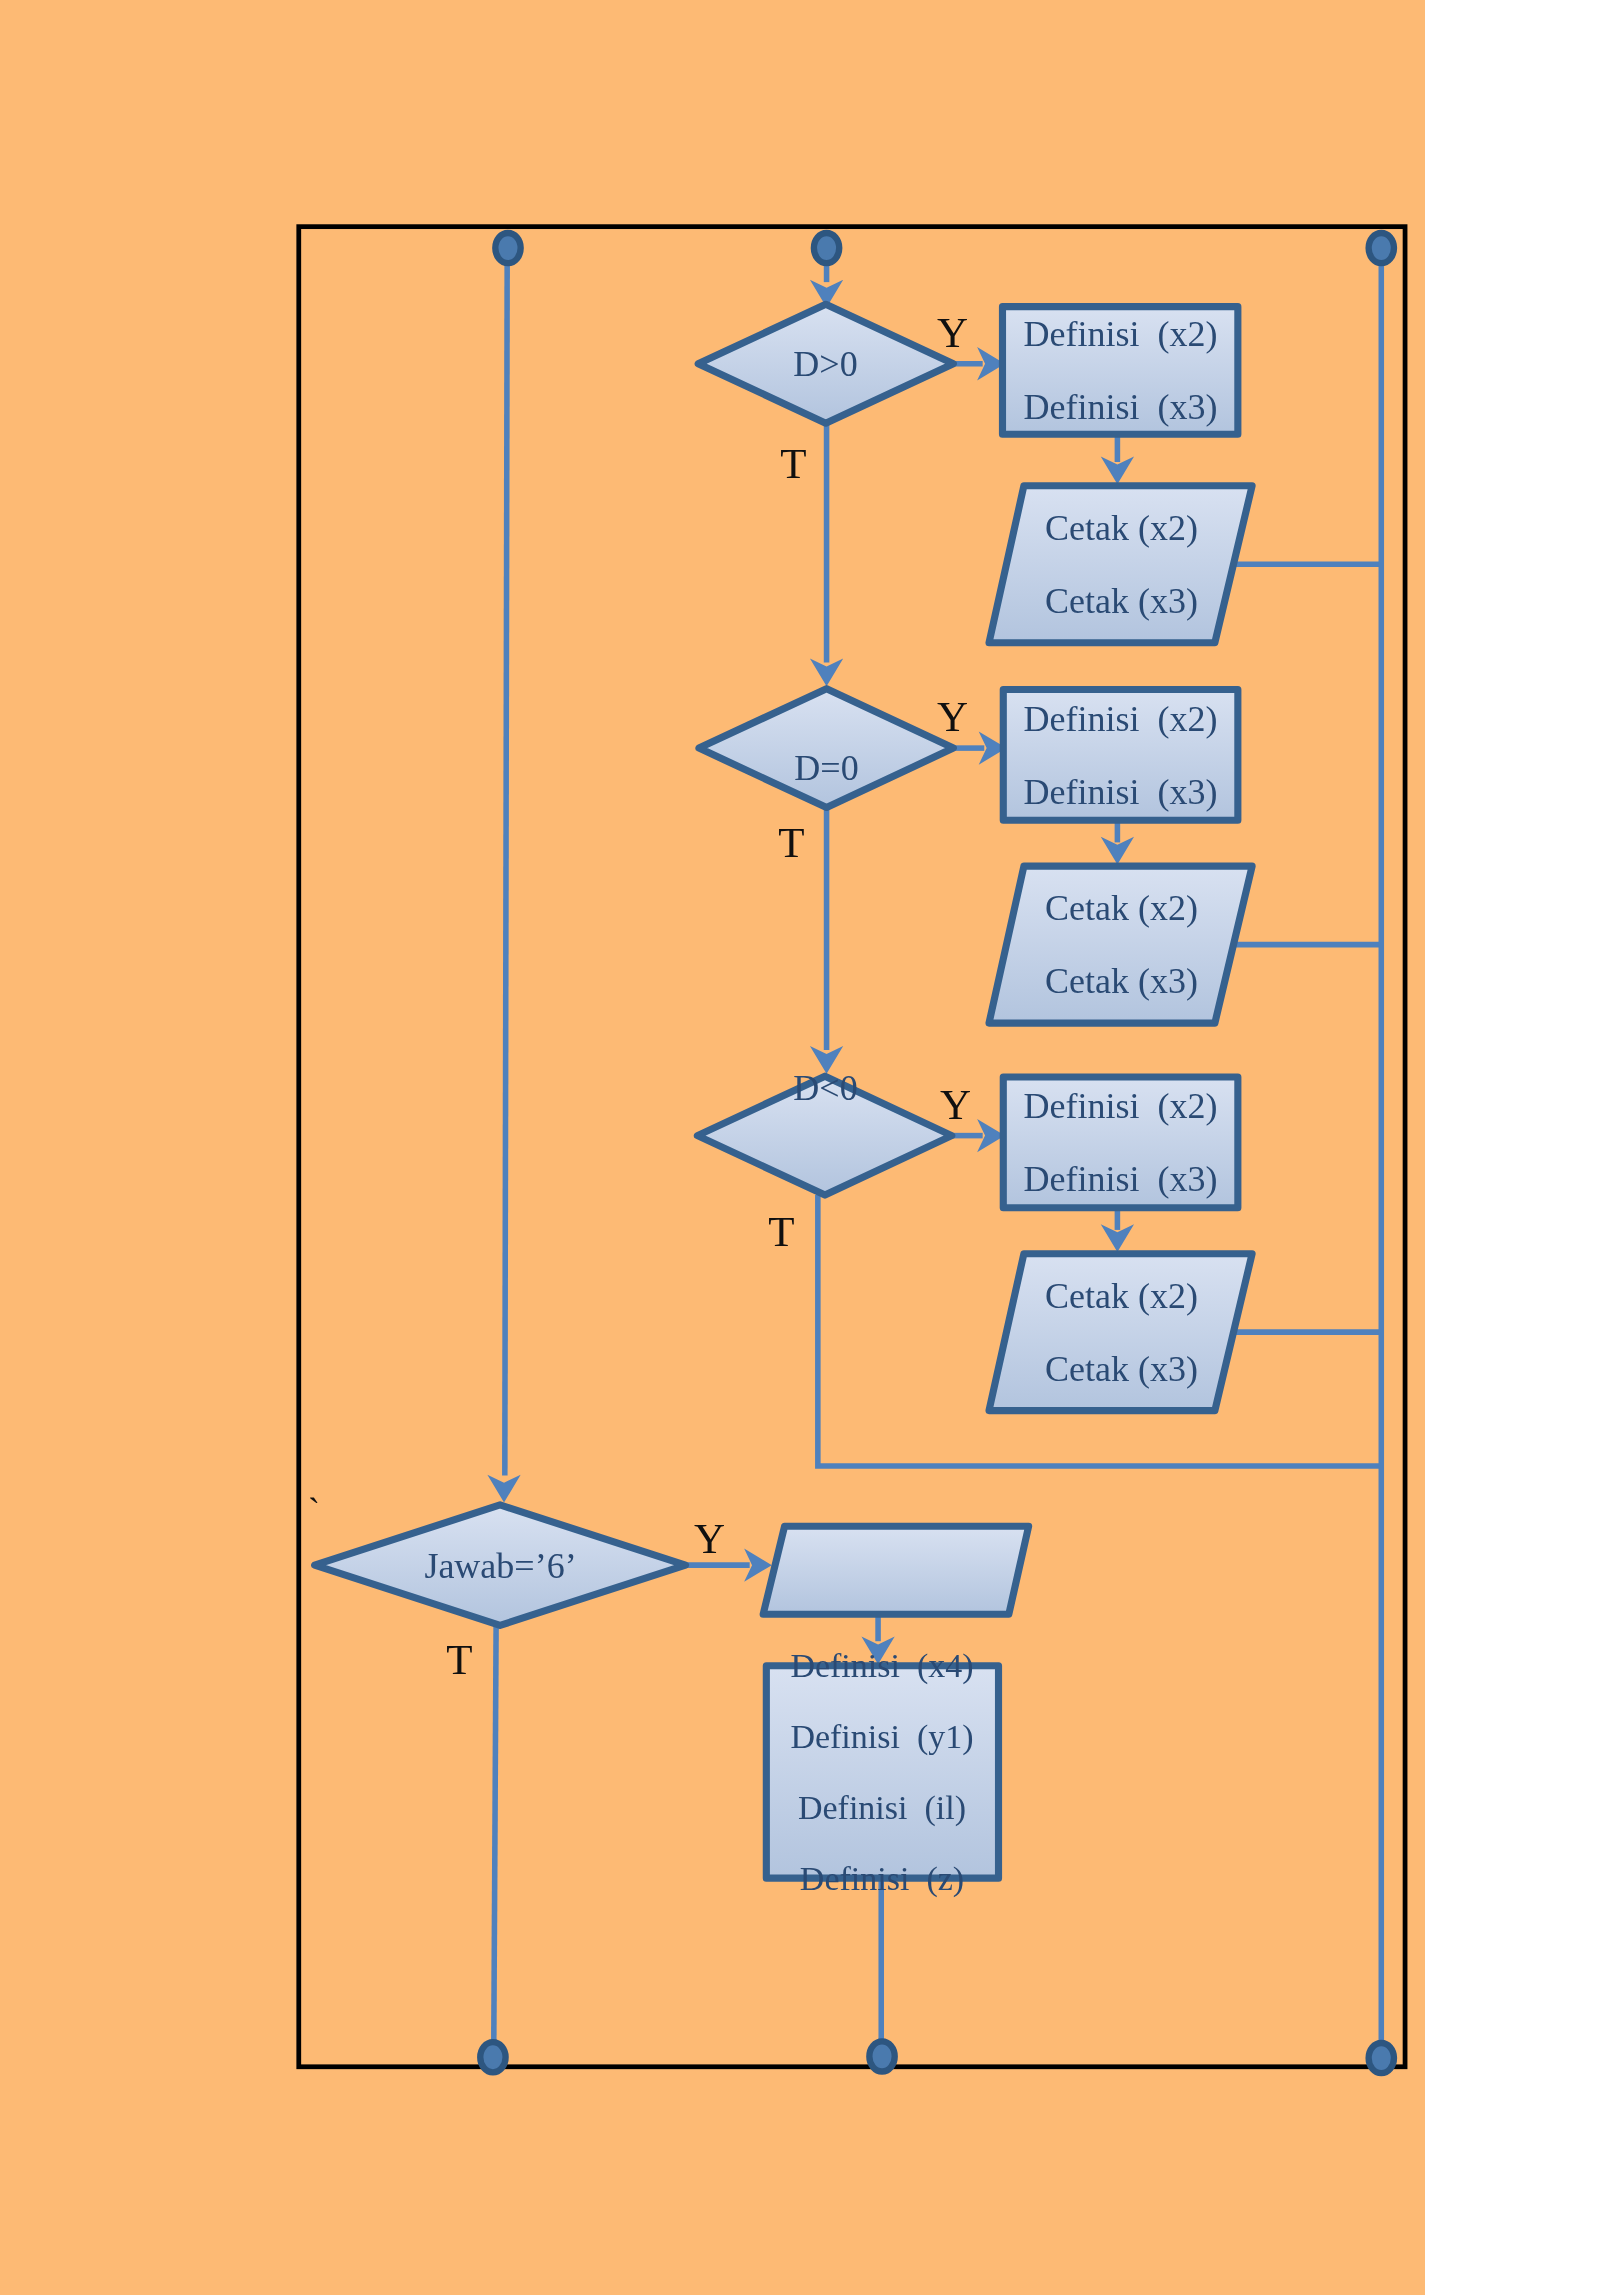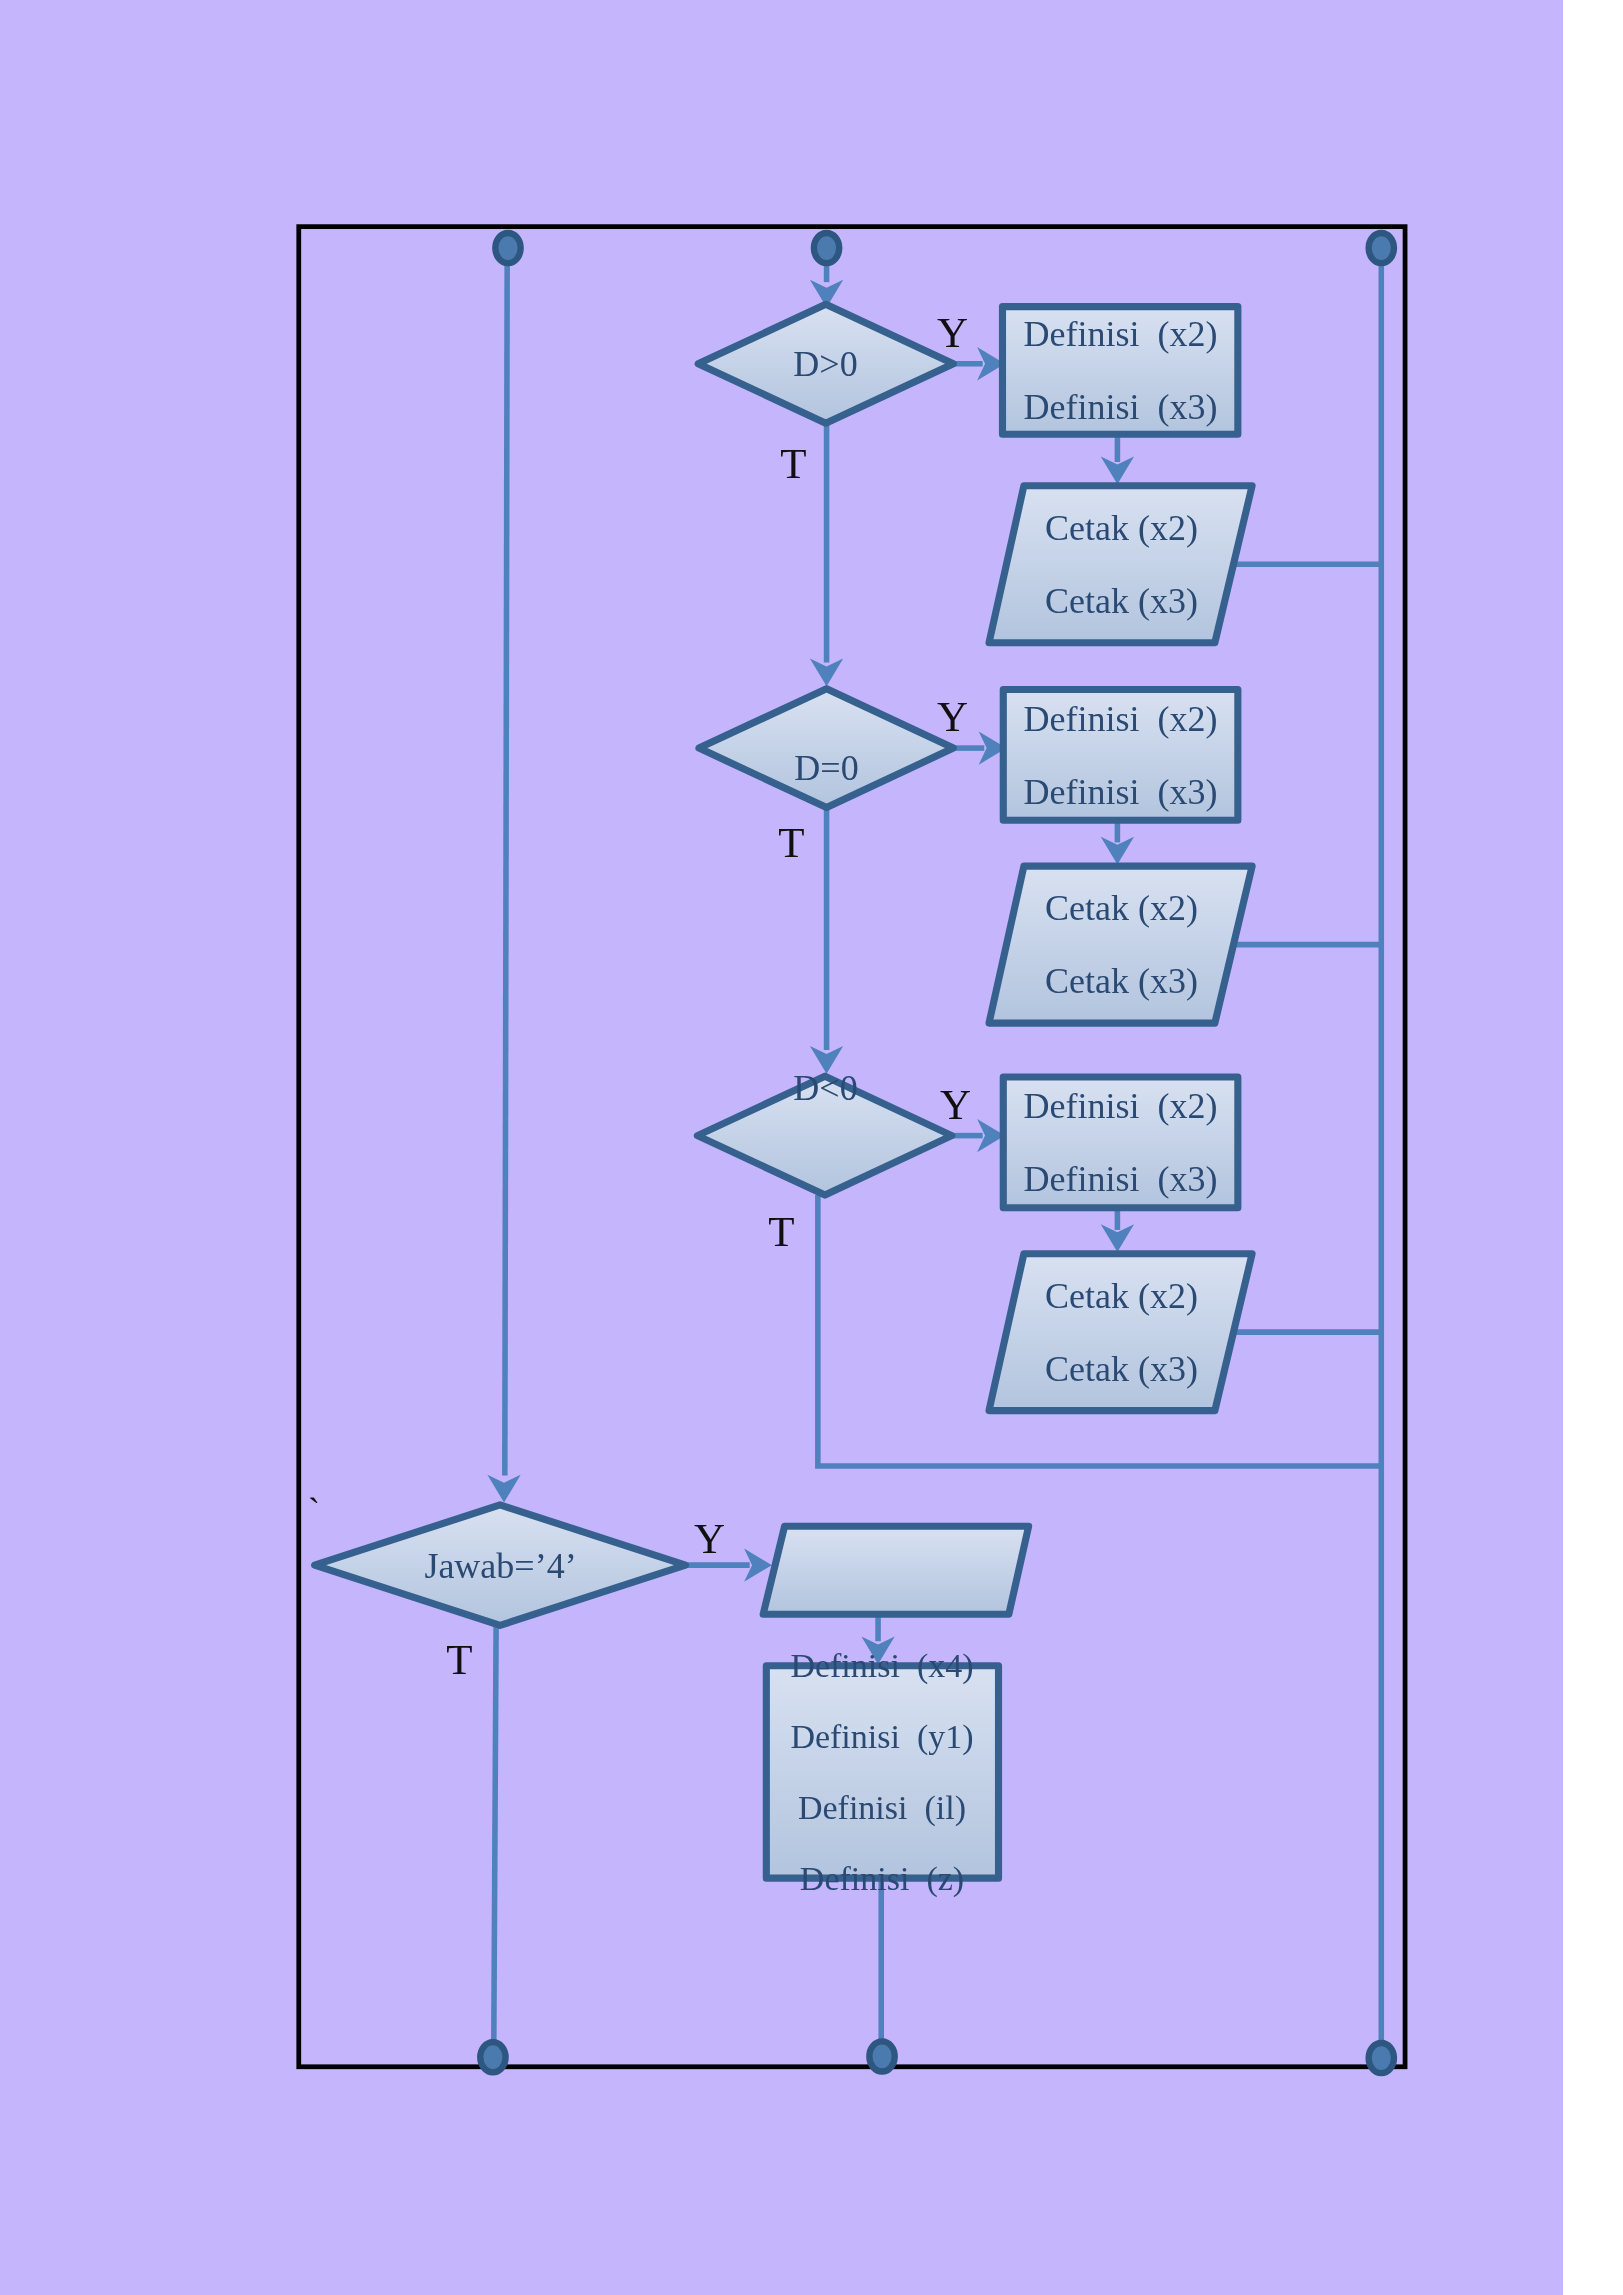--- a/index.html
+++ b/index.html
@@ -1,17 +1,17 @@
 <!DOCTYPE html>
 <html style="font-size:12.7px"><head>
 <meta charset="utf-8">
 <style>
   html,body{margin:0;padding:0;background:#ffffff;}
   .canvas{
-    position:relative;width:1563px;height:2295px;background:#c4b5fd;
+    position:relative;width:1425px;height:2295px;background:#fdba74;
     font-family:"Liberation Serif", serif;overflow:hidden;
   }
   .canvas svg{position:absolute;left:0;top:0;}
   .lbl{
     position:absolute;display:flex;align-items:center;justify-content:center;
     text-align:center;color:#2a4a74;white-space:pre-wrap;pointer-events:none;
   }
   .node-lbl{font-size:36px;}
   .multi{flex-direction:column;font-size:36px;gap:28px;}
   .multi div{line-height:45px;}
@@ -114,21 +114,21 @@
       <ellipse cx="1743" cy="2597" rx="16" ry="19"></ellipse>
     </g>
   </svg>
 
   <div class="lbl node-lbl" style="left:698px;top:340px;width:255px;height:48px;">D&gt;0</div>
 
   <div class="lbl node-lbl" style="left:699px;top:744px;width:255px;height:48px;">D=0</div>
 
   <div class="lbl node-lbl" style="left:698px;top:1064px;width:255px;height:48px;">D&lt;0</div>
 
-  <div class="lbl node-lbl" style="left:342px;top:1542px;width:317px;height:48px;">Jawab=’4’</div>
+  <div class="lbl node-lbl" style="left:342px;top:1542px;width:317px;height:48px;">Jawab=’6’</div>
 
   <div class="lbl multi" style="left:1003px;top:307px;width:235px;height:128px;">
     <div>Definisi  (x2)</div>
     <div>Definisi  (x3)</div>
   </div>
 
   <div class="lbl multi" style="left:1003px;top:690px;width:235px;height:131px;">
     <div>Definisi  (x2)</div>
     <div>Definisi  (x3)</div>
   </div>

